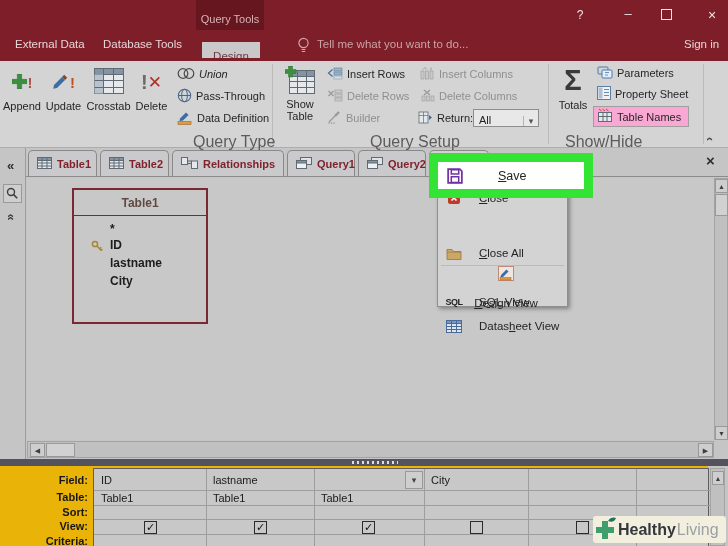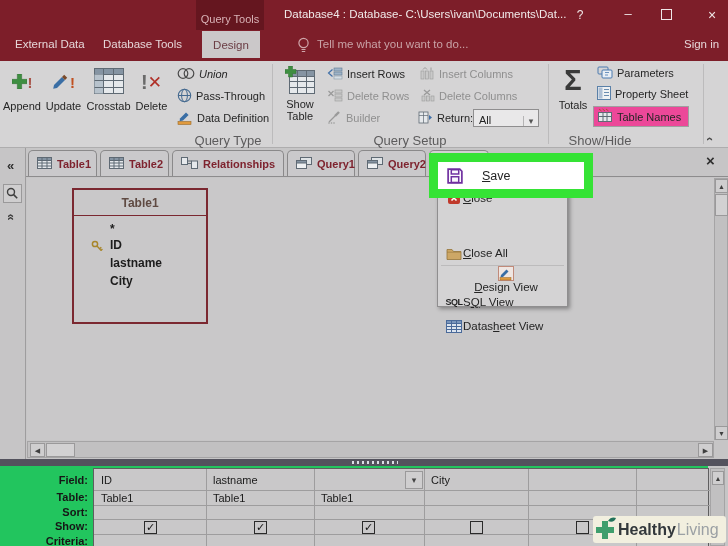--- a/index.html
+++ b/index.html
@@ -17,39 +17,39 @@
   
   .rtab{color:#e6d6d8;font-size:11.5px;}
   .rtab-active{background:#cbc8c9;color:#6b3d44;display:flex;align-items:center;justify-content:center;font-size:11.5px;}
   .tellme{color:#c9a3a7;font-size:11.5px;}
   
   .ribbon{background:#d5d4d5;border-bottom:1px solid #aeadae;}
   .bigbtn{display:flex;flex-direction:column;align-items:center;color:#262626;font-size:11px;}
   .bigbtn .ic{height:36px;display:flex;align-items:center;justify-content:center;}
   .stackitem{display:flex;align-items:center;font-size:11px;color:#262626;gap:4px;white-space:nowrap;}
   .disabled{color:#8f8f8f;}
-  .grouplabel{font-size:13px;color:#5c5b5c;text-align:center;white-space:nowrap;}
+  .grouplabel{font-size:16px;color:#5c5b5c;text-align:center;white-space:nowrap;}
   .vsep{width:1px;background:#bcbbbc;}
   .excl{font-weight:bold;font-size:15px;line-height:1;}
   .combo{background:#e9e8e9;border:1px solid #8f8e8f;font-size:11px;color:#222;display:flex;align-items:center;}
-  .pressed{background:#ec4899;border:1px solid #a09e9f;}
+  .pressed{background:#f9a8d4;border:1px solid #a09e9f;}
   
   .doctab{background:#cac9cb;border:1px solid #8a898a;border-bottom:none;border-radius:5px 5px 0 0;
           display:flex;align-items:center;gap:5px;padding:0 8px;color:#7e232e;font-size:11px;font-weight:bold;}
   
   .flist{border:2px solid #7b2830;background:#c9c8c9;}
   .flist .hdr{border-bottom:1px solid #7b2830;color:#5f4a42;font-size:12px;display:flex;align-items:center;justify-content:center;font-weight:bold;}
   .fitem{font-size:12px;color:#1c1c1c;font-weight:bold;}
   
   .sbtrack{background:#c1c0c1;border:1px solid #a5a4a5;}
   .sbbtn{background:#cfcecf;border:1px solid #9a999a;display:flex;align-items:center;justify-content:center;color:#3f3f3f;font-size:7px;line-height:1;}
   .sbthumb{background:#d2d1d2;border:1px solid #9a999a;}
   
   .menu{background:#d4d3d4;border:1px solid #8f8e8f;box-shadow:2px 2px 4px rgba(0,0,0,.35);}
-  .mitem{display:flex;align-items:center;font-size:11.5px;color:#242424;gap:0;padding-left:7px;}
+  .mitem{display:flex;align-items:center;font-size:11.5px;color:#242424;gap:16px;padding-left:7px;}
   .mitem .icw{width:18px;display:flex;justify-content:center;}
   .msep{height:1px;background:#bcbbbc;margin:0 3px;}
   .u{text-decoration:underline;}
   
   .greenbox{border:9px solid #35e335;background:#ffffff;}
   
   .gridlabel{font-size:11px;font-weight:bold;color:#161616;text-align:right;}
   .gridline{background:#9e9d9e;}
   .gcell{font-size:11px;color:#1a1a1a;white-space:nowrap;}
   .cb{width:13px;height:13px;border:1.5px solid #2a2a2a;background:#c9c8c9;display:flex;align-items:center;justify-content:center;
@@ -62,33 +62,32 @@
 </style>
 </head>
 <body>
 
 <div id="app">
 
   <div class="abs titlebar" style="left:0;top:0;width:728px;height:30px;">
     <div class="abs ctxband" style="left:196px;top:0;width:68px;height:30px;">
       <span>Query Tools</span>
     </div>
-    <div class="abs wintxt" style="left:284px;top:8px;">Database4 : Database- C:\Users\ivan\Documents\Dat...</div>
     <div class="abs winbtn" style="left:570px;top:8px;width:20px;">?</div>
     <div class="abs winbtn" style="left:618px;top:6px;width:20px;font-size:13px;">–</div>
     <div class="abs" style="left:661px;top:9px;">
         <div class="maxbox"></div>
       </div>
     <div class="abs winbtn" style="left:702px;top:7px;width:20px;font-size:14px;">×</div>
   </div>
 
   <div class="abs titlebar" style="left:0;top:30px;width:728px;height:31px;">
     <div class="abs rtab" style="left:15px;top:8px;">External Data</div>
     <div class="abs rtab" style="left:103px;top:8px;">Database Tools</div>
-    <div class="abs rtab-active" style="left:202px;top:1px;width:58px;height:27px;">Design</div>
+    <div class="abs rtab-active" style="left:202px;top:12px;width:58px;height:27px;">Design</div>
     <span class="abs" style="left:297px;top:7px;">
       <svg width="13" height="17" viewBox="0 0 13 17">
           <circle cx="6.5" cy="6" r="4.6" fill="none" stroke="#cfa6aa" stroke-width="1.2"></circle>
           <path d="M4.5 12.5h4M4.8 14.5h3.4" stroke="#cfa6aa" stroke-width="1.2"></path>
         </svg>
     </span>
     <div class="abs tellme" style="left:317px;top:8px;">Tell me what you want to do...</div>
     <div class="abs rtab" style="left:684px;top:8px;">Sign in</div>
   </div>
   <div class="abs" style="left:0;top:58px;width:728px;height:3px;background:#7d1e29;"></div>
@@ -370,26 +369,26 @@
   <div class="abs sbtrack" style="left:27px;top:441px;width:687px;height:17px;">
     <div class="abs sbbtn" style="left:2px;top:1px;width:15px;height:14px;">◀</div>
     <div class="abs sbthumb" style="left:18px;top:1px;width:29px;height:14px;"></div>
     <div class="abs sbbtn" style="left:670px;top:1px;width:15px;height:14px;">▶</div>
   </div>
 
   <div class="abs" style="left:0;top:459px;width:728px;height:7px;background:#53525d;">
     <div class="abs" style="left:352px;top:2px;width:46px;height:3px;background-image:repeating-linear-gradient(90deg,#dddde6 0 2px,transparent 2px 5px);"></div>
   </div>
 
-  <div class="abs" style="left:0;top:466px;width:708px;height:80px;background:#22c55e;">
+  <div class="abs" style="left:0;top:466px;width:708px;height:80px;background:#eab308;">
 
     <div class="abs gridlabel" style="left:20px;top:8px;width:68px;">Field:</div>
     <div class="abs gridlabel" style="left:20px;top:25px;width:68px;">Table:</div>
     <div class="abs gridlabel" style="left:20px;top:40px;width:68px;">Sort:</div>
-    <div class="abs gridlabel" style="left:20px;top:54px;width:68px;">Show:</div>
+    <div class="abs gridlabel" style="left:20px;top:54px;width:68px;">View:</div>
     <div class="abs gridlabel" style="left:20px;top:69px;width:68px;">Criteria:</div>
 
     <div class="abs" style="left:93px;top:2px;width:616px;height:78px;background:#c9c8c9;border:1px solid #5f5e5f;border-bottom:none;">
 
       <div class="abs gridline" style="left:112px;top:0;width:1px;height:78px;"></div>
       <div class="abs gridline" style="left:220px;top:0;width:1px;height:78px;"></div>
       <div class="abs gridline" style="left:330px;top:0;width:1px;height:78px;"></div>
       <div class="abs gridline" style="left:434px;top:0;width:1px;height:78px;"></div>
       <div class="abs gridline" style="left:542px;top:0;width:1px;height:78px;"></div>
 

